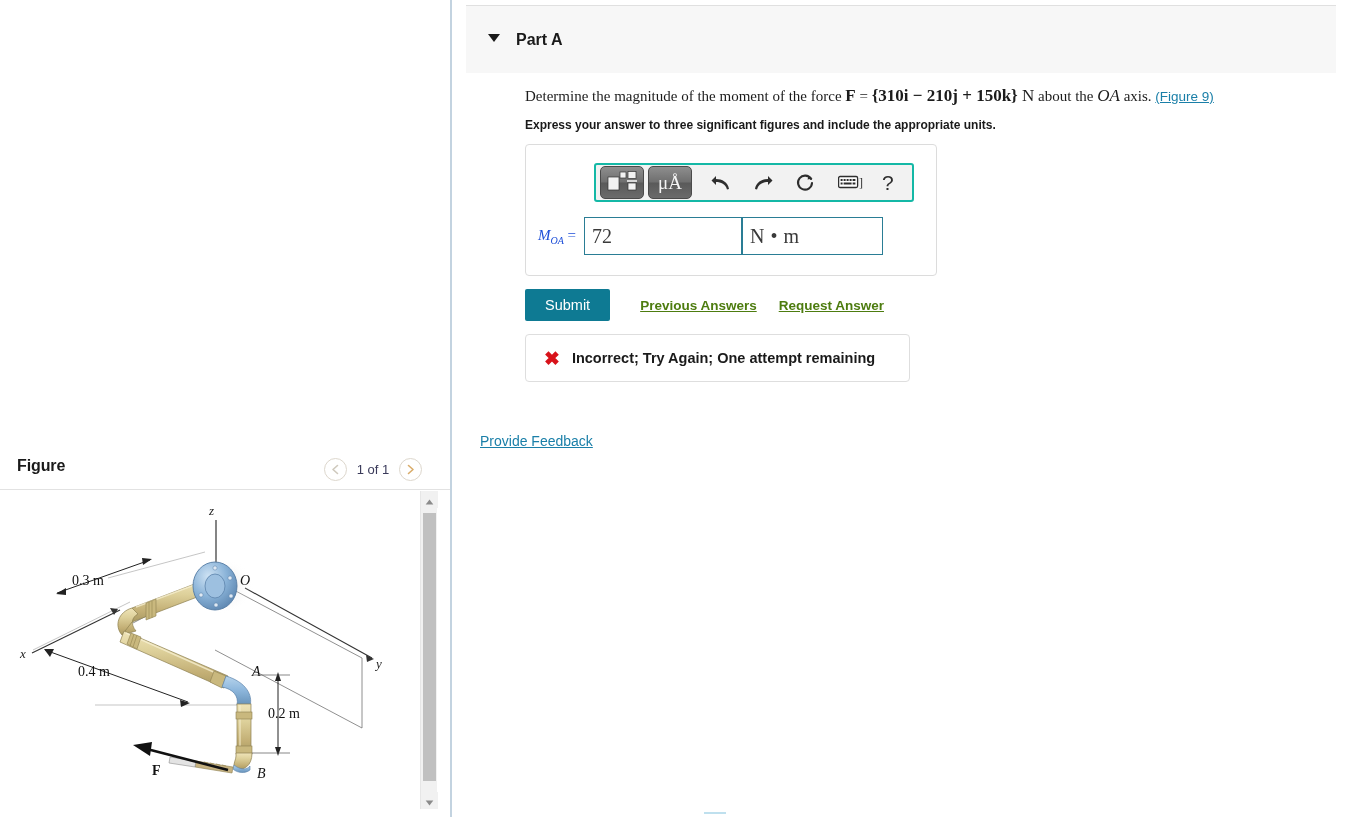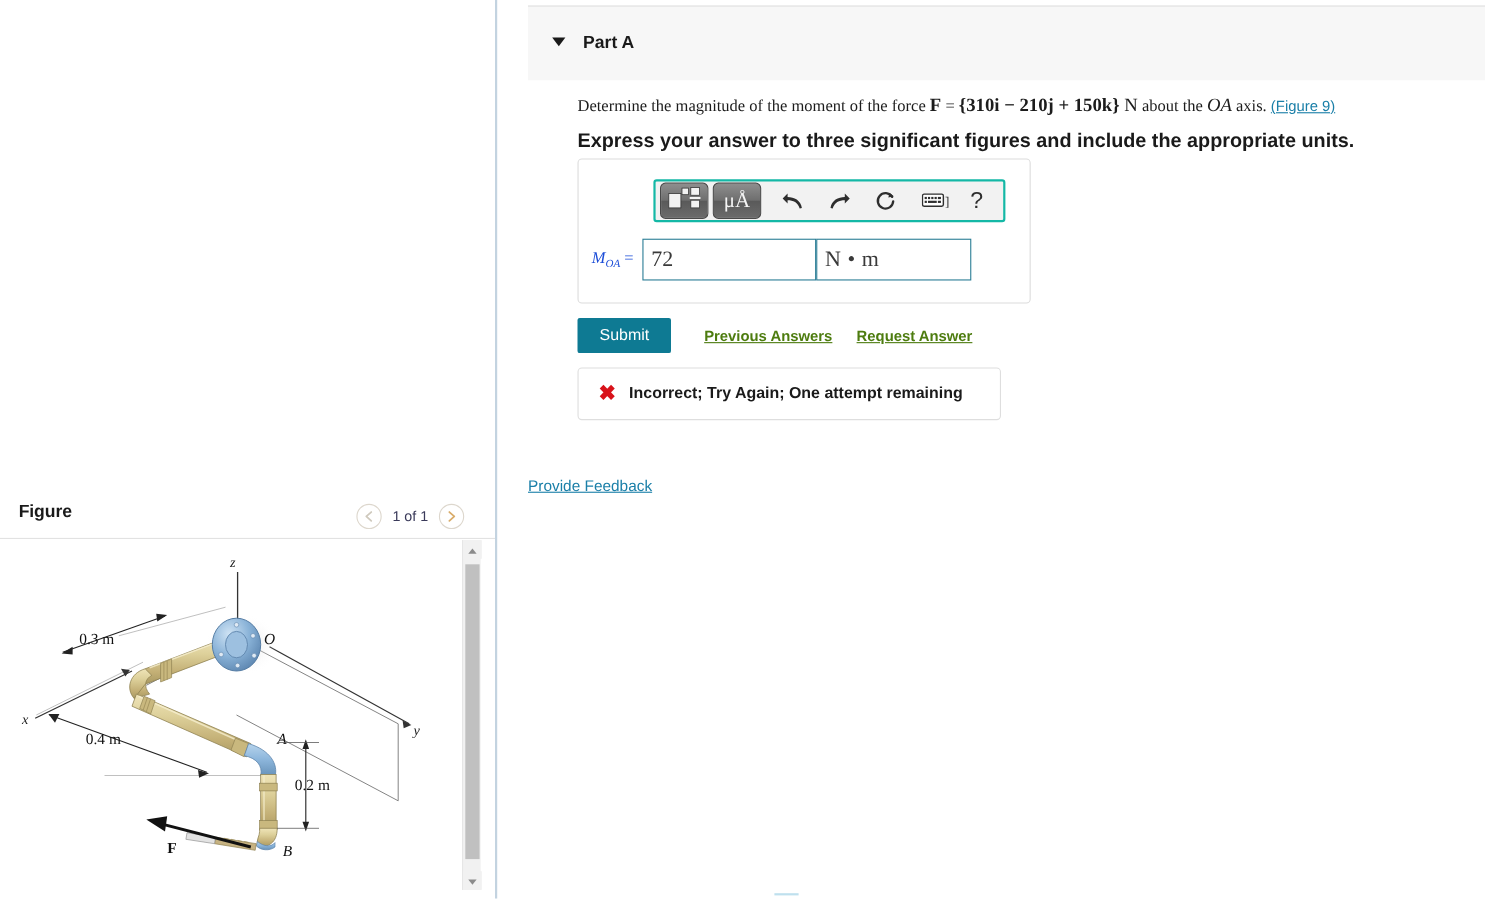--- a/index.html
+++ b/index.html
@@ -119,21 +119,21 @@
 
   
   #right-panel {
     position: absolute;
     left: 454px; top: 0;
     width: 896px; height: 817px;
     background: #ffffff;
   }
   #part-header {
     position: absolute;
-    left: 26px; top: 5px;
+    left: 12px; top: 5px;
     width: 870px; height: 68px;
     background: #f7f7f7;
     border-top: 1px solid #e0e0e0;
     box-sizing: border-box;
   }
   #part-caret {
     position: absolute;
     left: 22px; top: 28px;
     width: 0; height: 0;
     border-left: 6px solid transparent;
@@ -164,21 +164,21 @@
   #figure-link {
     color: #1a7fa8;
     text-decoration: underline;
     cursor: pointer;
     font-size: 13.5px;
     font-family: "Liberation Sans", sans-serif;
   }
   #instruction-line {
     position: absolute;
     left: 71px; top: 118px;
-    font-size: 18px;
+    font-size: 12px;
     font-weight: bold;
     color: #1a1a1a;
   }
 
   
   #answer-box {
     position: absolute;
     left: 71px; top: 144px;
     width: 412px; height: 132px;
     background: #ffffff;

